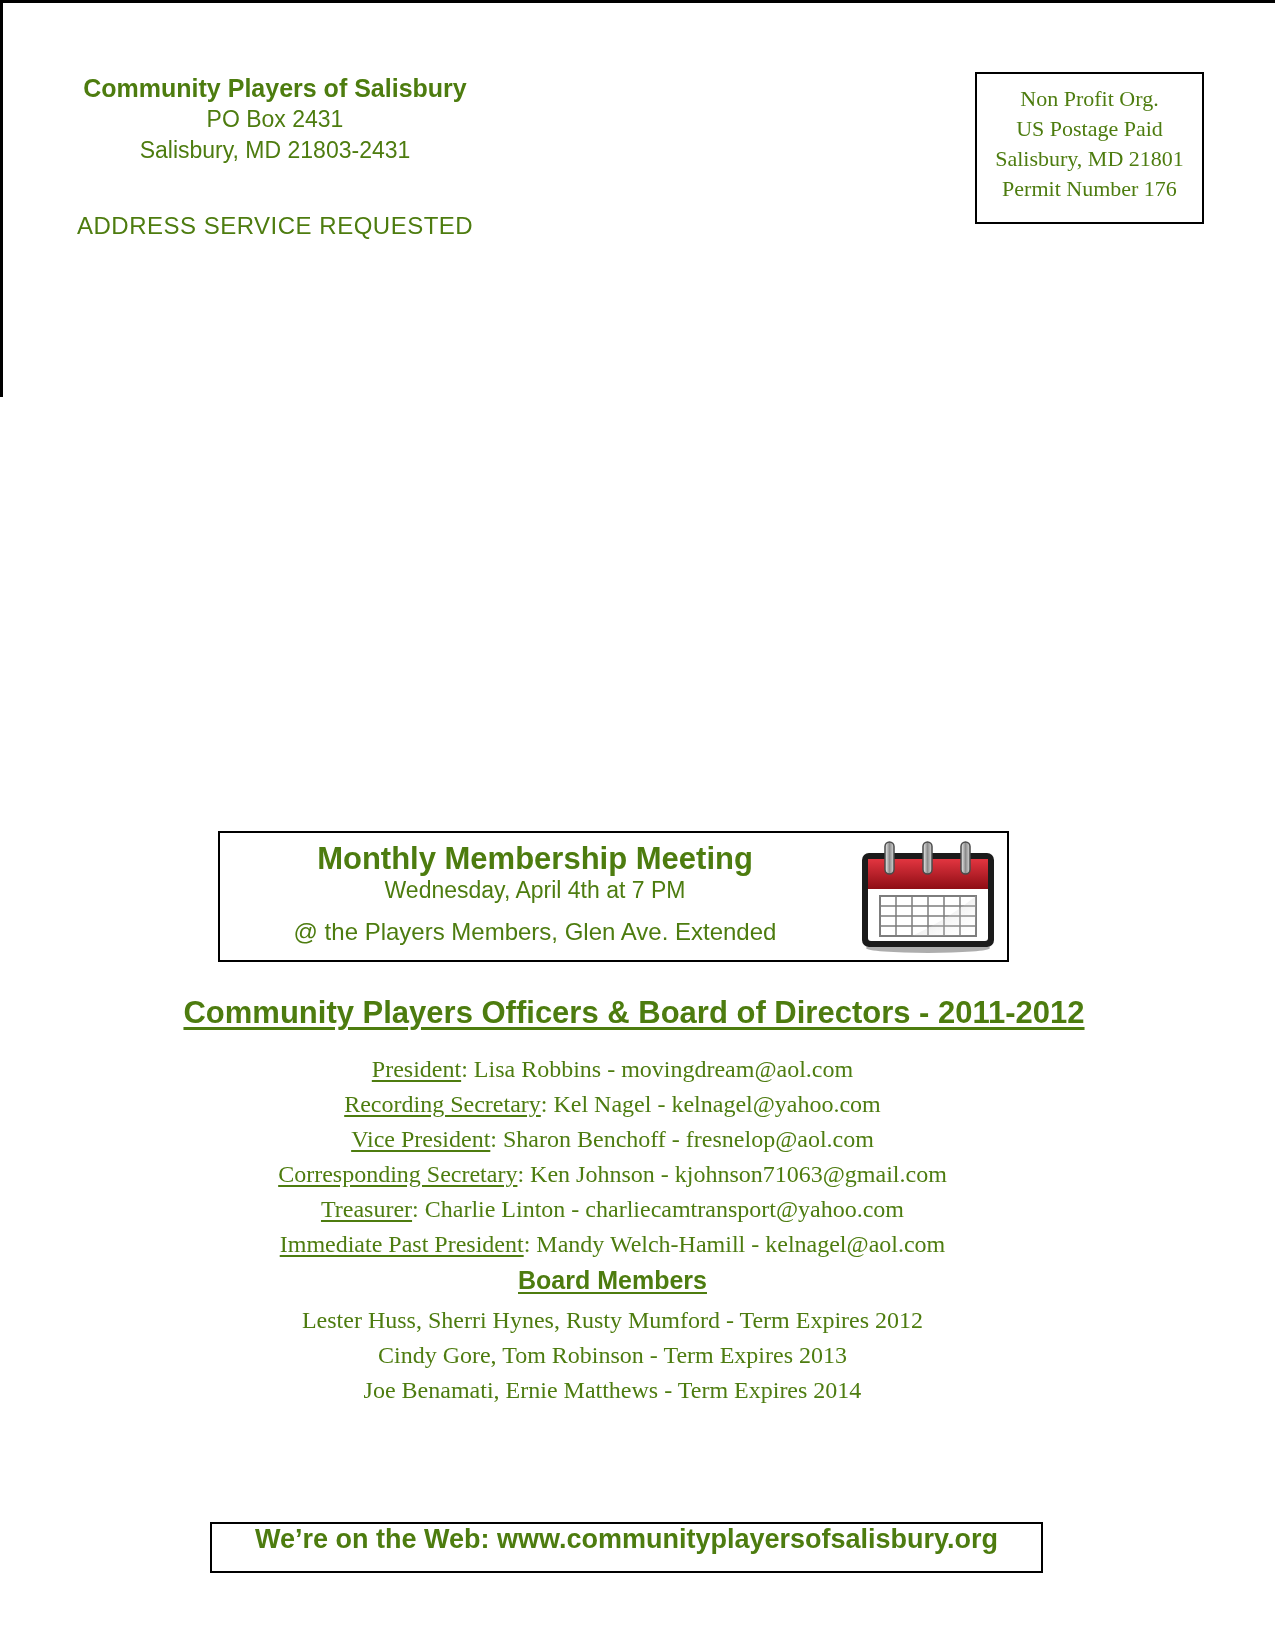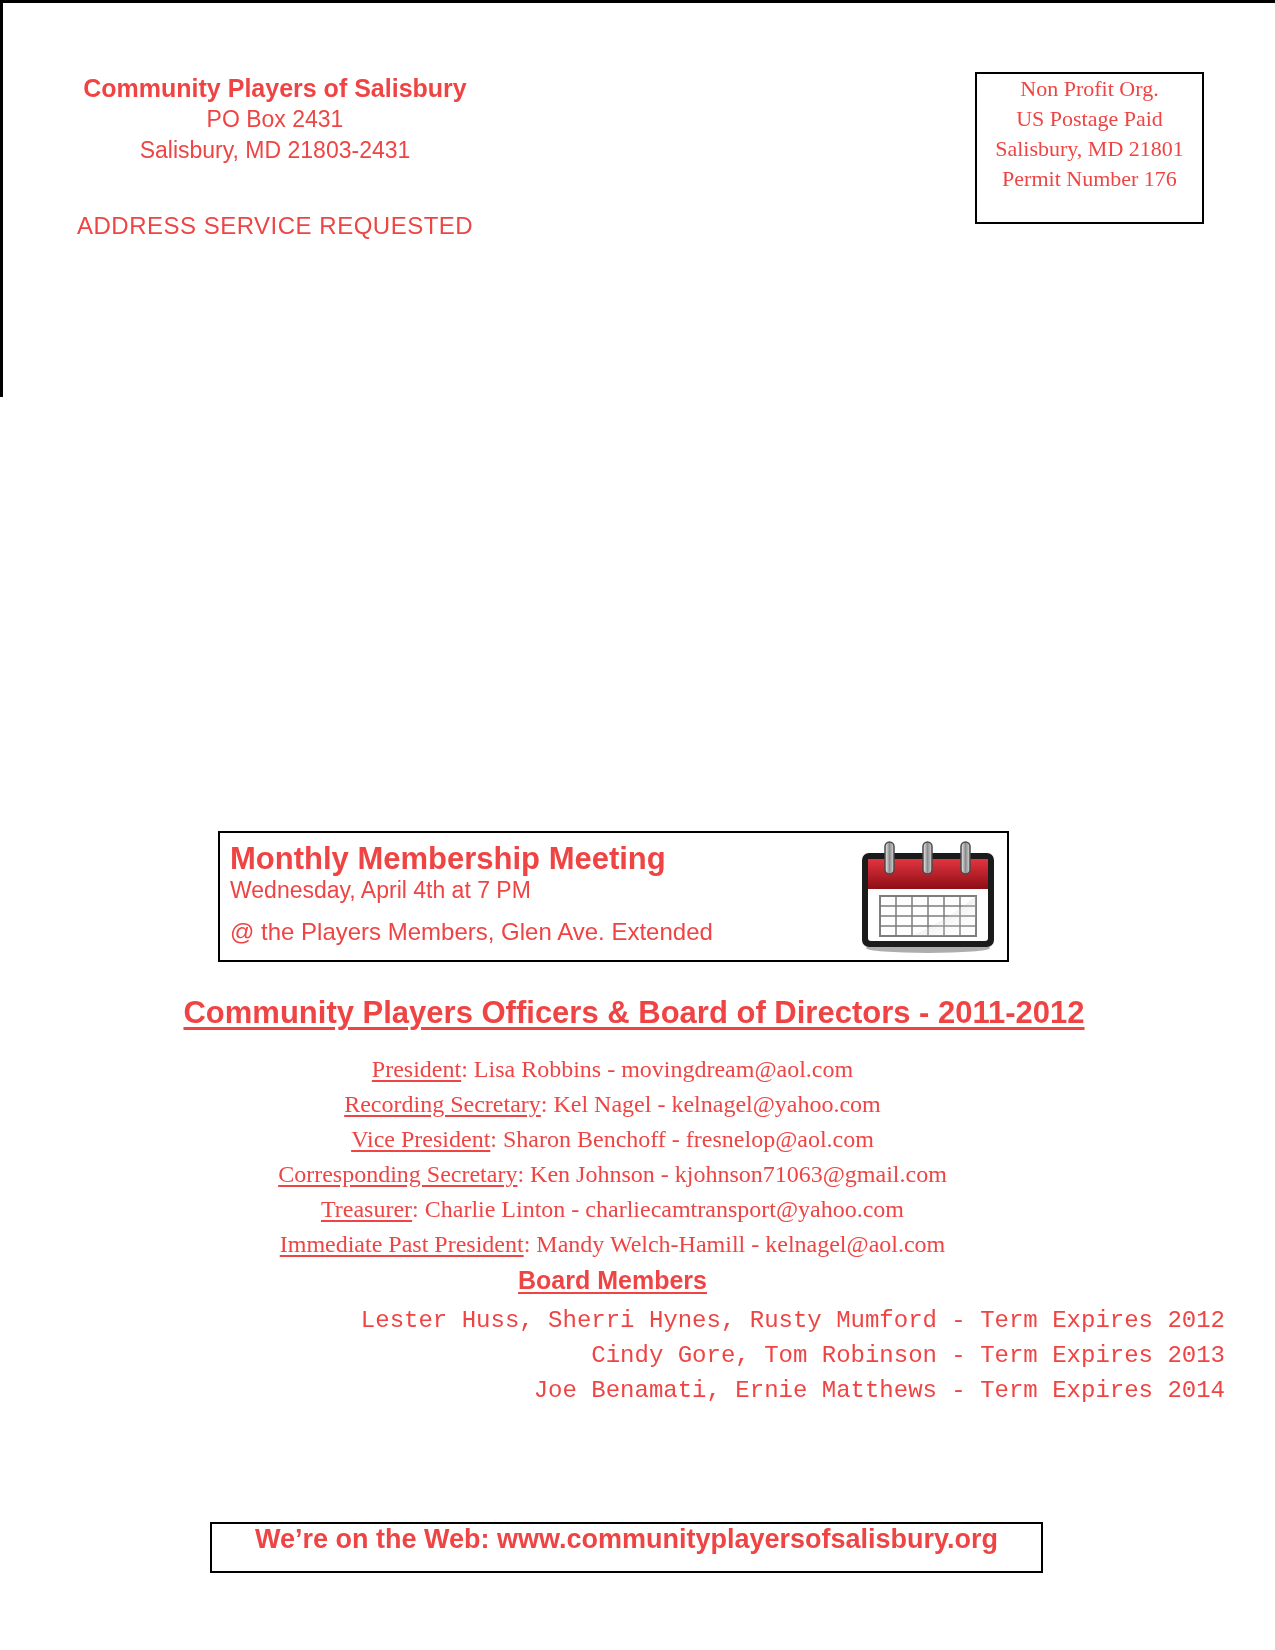--- a/index.html
+++ b/index.html
@@ -3,21 +3,21 @@
 <meta charset="utf-8">
 <style>
   * { margin: 0; padding: 0; box-sizing: border-box; }
   html, body { background: #ffffff; }
   .page {
     position: relative;
     width: 1275px;
     height: 1622px;
     background: #ffffff;
     font-family: "Liberation Serif", serif;
-    color: #ef4444;
+    color: #4d7c0f;
     overflow: hidden;
   }
   
   .edge-top { position: absolute; top: 0; left: 0; width: 1275px; height: 3px; background: #000; }
   .edge-left { position: absolute; top: 0; left: 0; width: 3px; height: 397px; background: #000; }
 
   
   .sender {
     position: absolute; left: 70px; top: 72px; width: 410px;
     text-align: center;
@@ -32,29 +32,31 @@
     font-size: 24px; letter-spacing: 0.5px;
   }
 
   
   .postage {
     position: absolute; left: 975px; top: 72px; width: 229px; height: 152px;
     border: 2px solid #000;
     text-align: center;
     font-family: "Liberation Serif", serif;
     font-size: 22px; line-height: 30px;
+    padding-top: 10px;
   }
 
   
   .meeting-box {
     position: absolute; left: 218px; top: 831px; width: 791px; height: 131px;
     border: 2px solid #000;
   }
   .meeting-text {
     position: absolute; left: 10px; top: 8px; width: 610px;
+    text-align: center;
     font-family: "Liberation Sans", sans-serif;
   }
   .meeting-title { font-size: 31px; font-weight: bold; line-height: 36px; }
   .meeting-datetime { font-size: 23px; line-height: 27px; }
   .meeting-location { font-size: 24px; line-height: 28px; margin-top: 14px; }
   .calendar-wrap { position: absolute; right: 8px; top: 7px; width: 142px; height: 114px; }
 
   
   .officers-heading {
     position: absolute; left: 0; top: 995px; width: 1225px;
@@ -78,22 +80,22 @@
     position: absolute; left: 0; top: 1266px; width: 1225px;
     text-align: center;
     font-family: "Liberation Sans", sans-serif;
     font-size: 25px; font-weight: bold;
     text-decoration: underline;
     text-decoration-thickness: 2px;
     text-underline-offset: 3px;
   }
   .board-list {
     position: absolute; left: 0; top: 1303px; width: 1225px;
-    text-align: right;
-    font-family: Liberation Mono, monospace;
+    text-align: center;
+    font-family: Liberation Serif, serif;
     font-size: 24px; line-height: 35px;
   }
 
   
   .web-box {
     position: absolute; left: 210px; top: 1522px; width: 833px; height: 51px;
     border: 2px solid #000;
     display: flex; align-items: flex-start; justify-content: center;
     font-family: "Liberation Sans", sans-serif;
     font-size: 27px; font-weight: bold;

